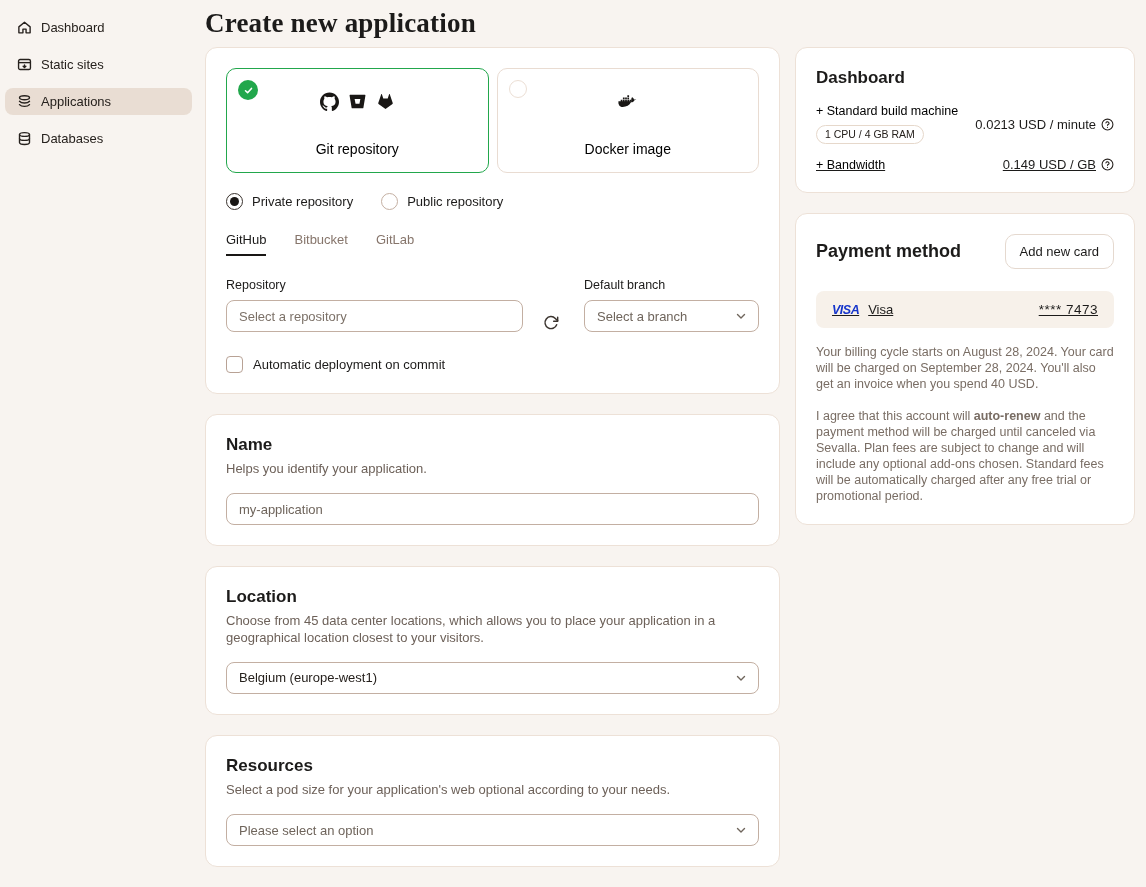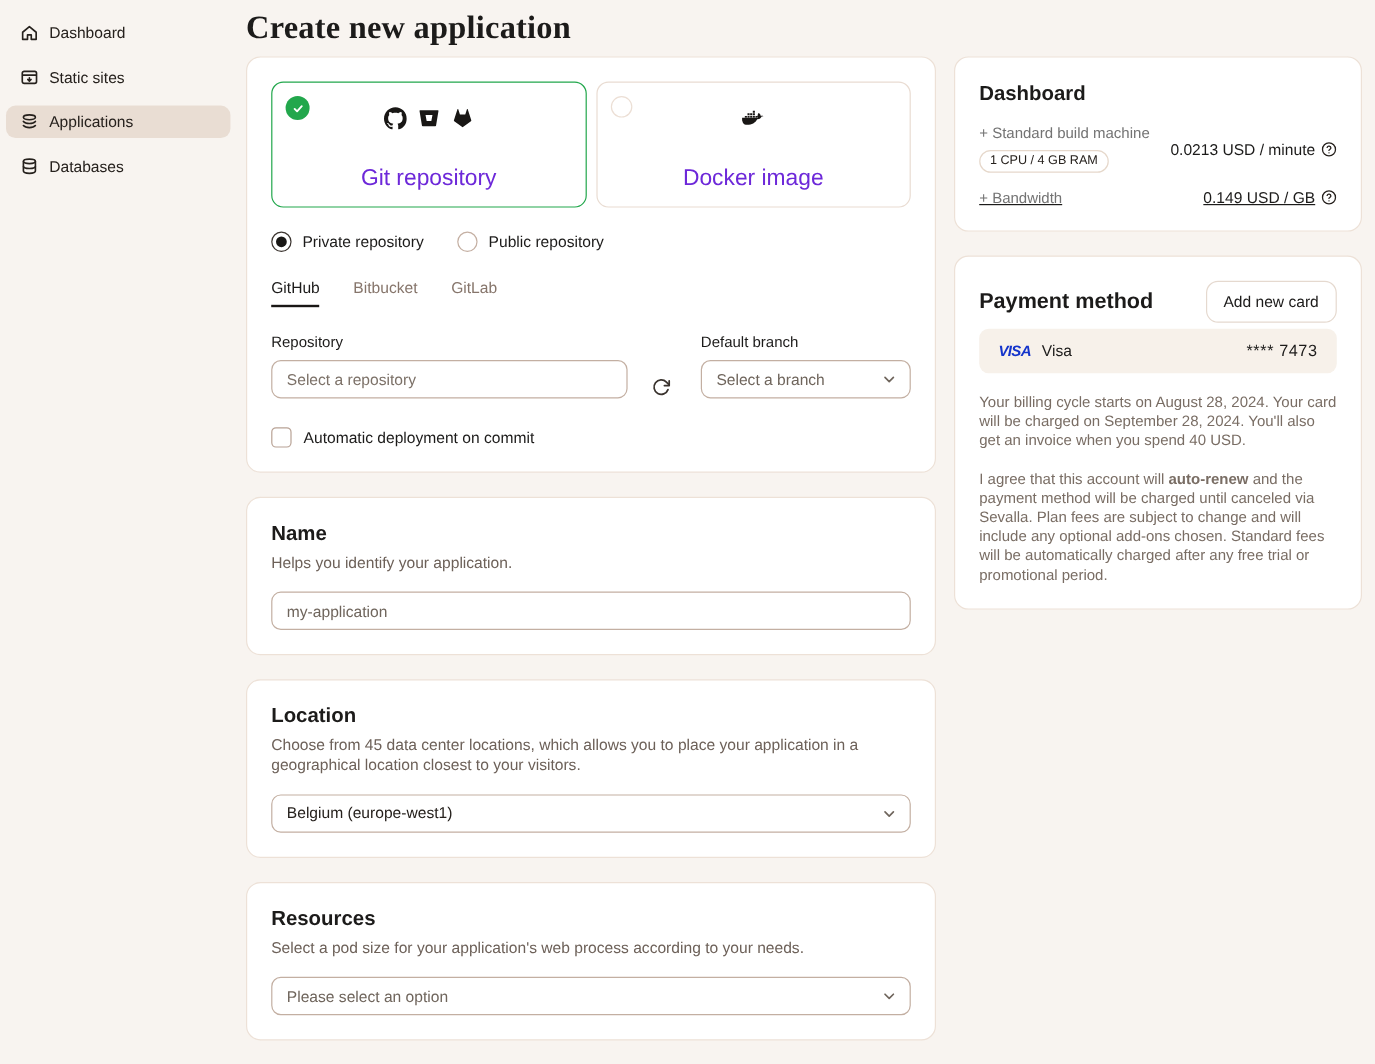--- a/index.html
+++ b/index.html
@@ -54,21 +54,21 @@
     background:var(--green,#22a74c);
     display:flex; align-items:center; justify-content:center;
   }
   .check-badge svg { width:11px; height:11px; }
   .radio-empty {
     width:18px; height:18px; border-radius:50%;
     border:1.5px solid #ecdfd5; background:#fff;
   }
   .option-icons { display:flex; gap:9px; align-items:center; height:22px; margin-top:6px; }
   .option-icons svg { width:19px; height:19px; }
-  .option-label { margin-top:28px; font-size:19px; color:#6d28d9; }
+  .option-label { margin-top:28px; font-size:14px; color:#000000; }
 
   .radio-row { display:flex; gap:28px; margin-top:20px; align-items:center; }
   .radio-opt { display:flex; align-items:center; gap:9px; cursor:pointer; font-size:13px; }
   .radio-circle {
     width:17px; height:17px; border-radius:50%;
     border:1.5px solid #c4afa2; background:#fff;
     display:flex; align-items:center; justify-content:center;
   }
   .radio-circle.checked { border-color:#3a332e; }
   .radio-circle.checked::after {
@@ -108,38 +108,38 @@
 
   
   .section-title { font-size:17px; font-weight:700; color:#1c1b1a; }
   .section-desc { margin-top:6px; font-size:13px; color:#6d6159; line-height:1.25; }
   .section-control { margin-top:16px; }
 
   
   .ov-title { font-size:17px; font-weight:700; margin-bottom:16px; }
   .ov-row { display:flex; justify-content:space-between; align-items:center; }
   .ov-row + .ov-row { margin-top:13px;text-decoration:underline; }
-  .ov-label { font-size:12.5px; color:#737373; }
+  .ov-label { font-size:12.5px; color:#000000; }
   .ov-badge {
     display:inline-block; margin-top:7px; padding:2px 8px 3px;
     border:1px solid #e6d8cb; border-radius:999px;
     font-size:10.5px; color:#26211d; background:#fff;
   }
   .ov-price { display:flex; align-items:center; gap:5px; font-size:13px; color:#1c1b1a; }
   .q-icon { width:13px; height:13px; color:#26211d; }
 
   .pay-header { display:flex; justify-content:space-between; align-items:center; }
   .pay-title { font-size:18px; font-weight:700; }
   .add-card-btn { background:#fff; border:1px solid #e5d9cf; border-radius:10px;
     padding:9px 14px; font-size:13px; font-weight:500; cursor:pointer;
     font-family:"Liberation Sans", sans-serif; color:#1c1b1a; }
   .pay-card-row {
-    margin-top:5px; background:#f7f1ea; border-radius:8px;
+    margin-top:22px; background:#f7f1ea; border-radius:8px;
     display:flex; justify-content:space-between; align-items:center;
-    padding:4px 16px; height:37px;
+    padding:4px 16px; height:37px;text-decoration:underline;
   }
   .pay-brand { display:flex; align-items:center; gap:9px; }
   .visa-logo {
     font-style:italic; font-weight:bold; font-size:12.5px; letter-spacing:-.5px;
     color:var(--visa-blue,#1434cb);
   }
   .pay-last4 { font-size:13.5px; color:#1c1b1a; letter-spacing:.5px; }
   .pay-note { margin-top:16px; font-size:12.5px; line-height:1.28; color:#796d64; }
   .pay-note b { color:#796d64; font-weight:700; }
 </style>
@@ -282,21 +282,21 @@
               <span style="color:#26211d;">Belgium (europe-west1)</span>
               <svg viewBox="0 0 24 24" fill="none" stroke="currentColor" stroke-width="2.4" stroke-linecap="round" stroke-linejoin="round">
                   <polyline points="6 9.5 12 15.5 18 9.5"></polyline>
                 </svg>
             </div>
           </div>
         </section>
 
         <section class="card">
           <div class="section-title">Resources</div>
-          <div class="section-desc">Select a pod size for your application's web process according to your needs.</div>
+          <div class="section-desc">Select a pod size for your application's web optional according to your needs.</div>
           <div class="section-control">
             <div class="select">
               <span>Please select an option</span>
               <svg viewBox="0 0 24 24" fill="none" stroke="currentColor" stroke-width="2.4" stroke-linecap="round" stroke-linejoin="round">
                   <polyline points="6 9.5 12 15.5 18 9.5"></polyline>
                 </svg>
             </div>
           </div>
         </section>
 

